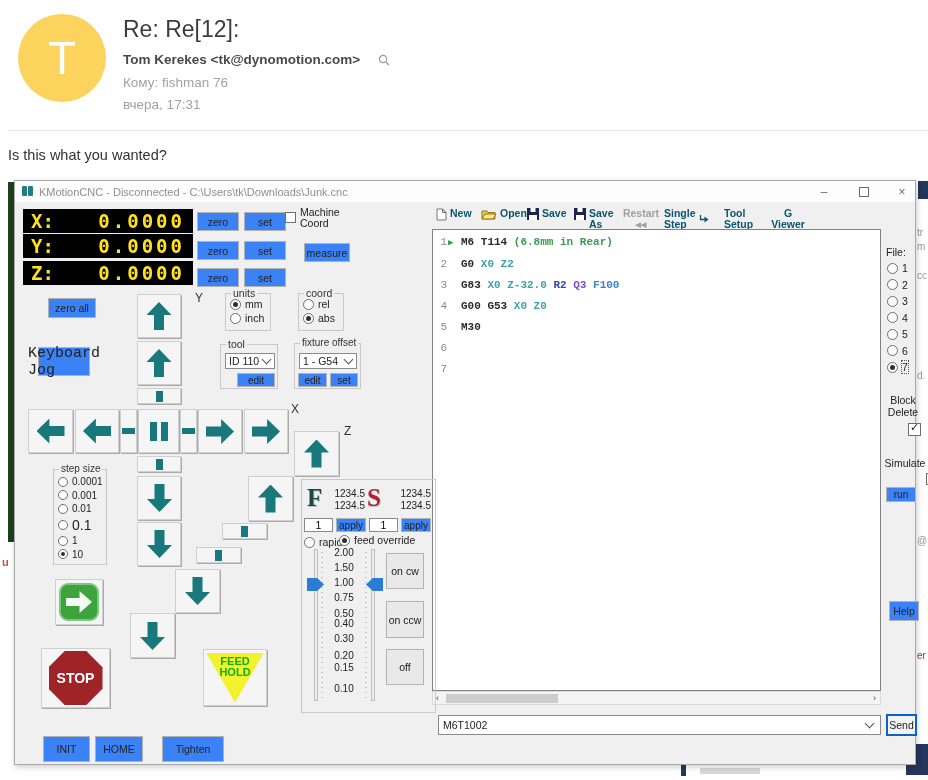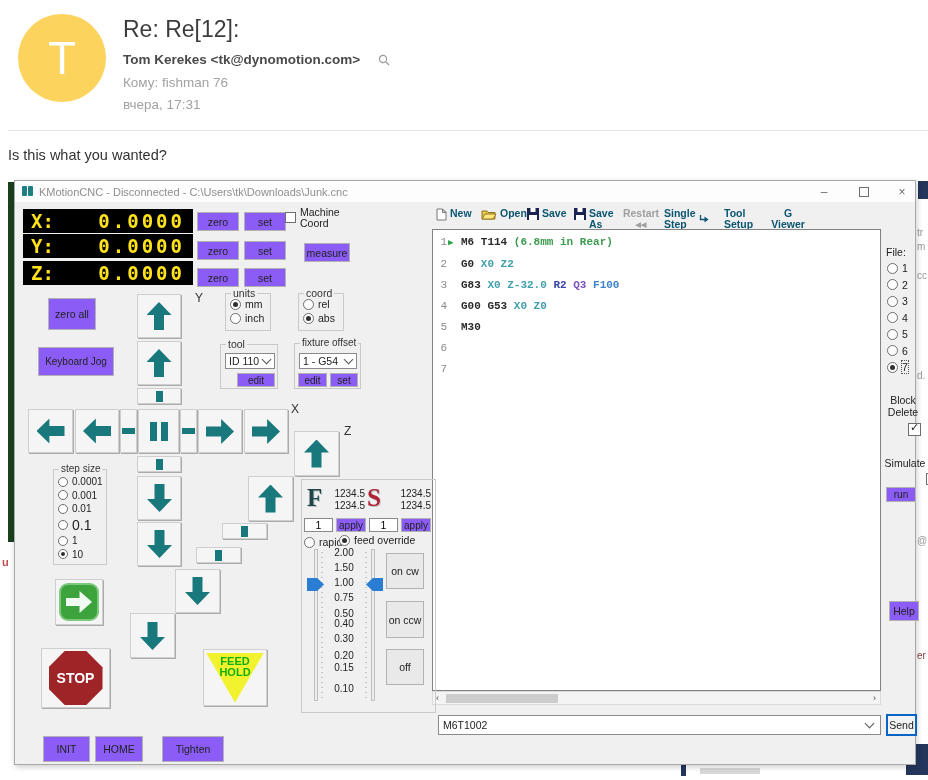--- a/index.html
+++ b/index.html
@@ -23,21 +23,21 @@
        box-shadow:1px 2px 6px rgba(0,0,0,.2);box-sizing:border-box;font-size:11px;color:#222;}
   .titlebar{left:0;top:0;width:900px;height:21px;background:#fdfdfd;display:flex;align-items:center;}
   .title{margin-left:24px;font-size:11px;color:#8f8f8f;}
   .wbtn{position:absolute;top:3px;width:18px;height:16px;display:flex;align-items:center;justify-content:center;color:#6e6e6e;font-size:12px;}
   .maxsq{width:8px;height:8px;border:1px solid #6e6e6e;}
   
   .dro{background:#000;color:#ffe21b;font-family:"DejaVu Sans Mono",monospace;font-weight:bold;
        font-size:19px;display:flex;align-items:center;justify-content:space-between;padding:0 8px;box-sizing:border-box;}
   .dro .val{letter-spacing:3px;}
   
-  .btn{background:#8b5cf6;border:1px solid #b2b2b2;display:flex;align-items:center;justify-content:center;
+  .btn{background:#3b82f6;border:1px solid #b2b2b2;display:flex;align-items:center;justify-content:center;
        font-size:10.5px;color:#222;box-sizing:border-box;}
   .jogbtn{background:#f5f5f5;border:1px solid #cfcfcf;box-shadow:1px 1px 0 #ababab;
           display:flex;align-items:center;justify-content:center;box-sizing:border-box;}
   .radio{display:inline-block;width:11px;height:11px;border:1px solid #6e6e6e;border-radius:50%;background:#fff;
          position:relative;flex:none;box-sizing:border-box;}
   .radio.sel::after{content:"";position:absolute;left:2px;top:2px;right:2px;bottom:2px;background:#2f2f2f;border-radius:50%;}
   .cb{display:inline-block;width:12px;height:12px;border:1px solid #6e6e6e;background:#fff;box-sizing:border-box;
       position:relative;flex:none;}
   .cb.checked::after{content:"✓";position:absolute;left:1px;top:-3px;font-size:11px;color:#1a1a1a;}
   .radiorow{display:flex;align-items:center;gap:4px;font-size:10.5px;}
@@ -268,22 +268,22 @@
     <div>Block</div>
       <div>Delete</div>
   </div>
   <span class="abs cb checked" style="left:879px;top:242px;width:13px;height:13px;"></span>
   <div class="abs" style="left:867px;top:276px;width:46px;text-align:center;font-size:10.5px;">Simulate</div>
   <span class="abs cb" style="left:881px;top:291px;width:12px;height:12px;"></span>
   <div class="abs btn" style="left:871px;top:306px;width:30px;height:15px;font-size:10px;">run</div>
   <div class="abs btn" style="left:874px;top:420px;width:30px;height:20px;">Help</div>
 
   
-  <div class="abs btn" style="left:33px;top:117px;width:48px;height:32px;">zero all</div>
-  <div class="abs btn" style="left:23px;top:166px;width:76px;height:29px;font-size:10px;">Keyboard Jog</div>
+  <div class="abs btn" style="left:33px;top:117px;width:48px;height:20px;">zero all</div>
+  <div class="abs btn" style="left:23px;top:166px;width:52px;height:29px;font-size:15px;font-family:Liberation Mono, monospace;">Keyboard Jog</div>
 
   
   <div class="abs axis-label" style="left:180px;top:110px;">Y</div>
   <div class="abs jogbtn" style="left:122px;top:113px;width:44px;height:44px;">
       <span class="arr v"></span>
     </div>
   <div class="abs jogbtn" style="left:122px;top:160px;width:44px;height:44px;">
       <span class="arr v"></span>
     </div>
   <div class="abs jogbtn" style="left:122px;top:207px;width:44px;height:16px;">

